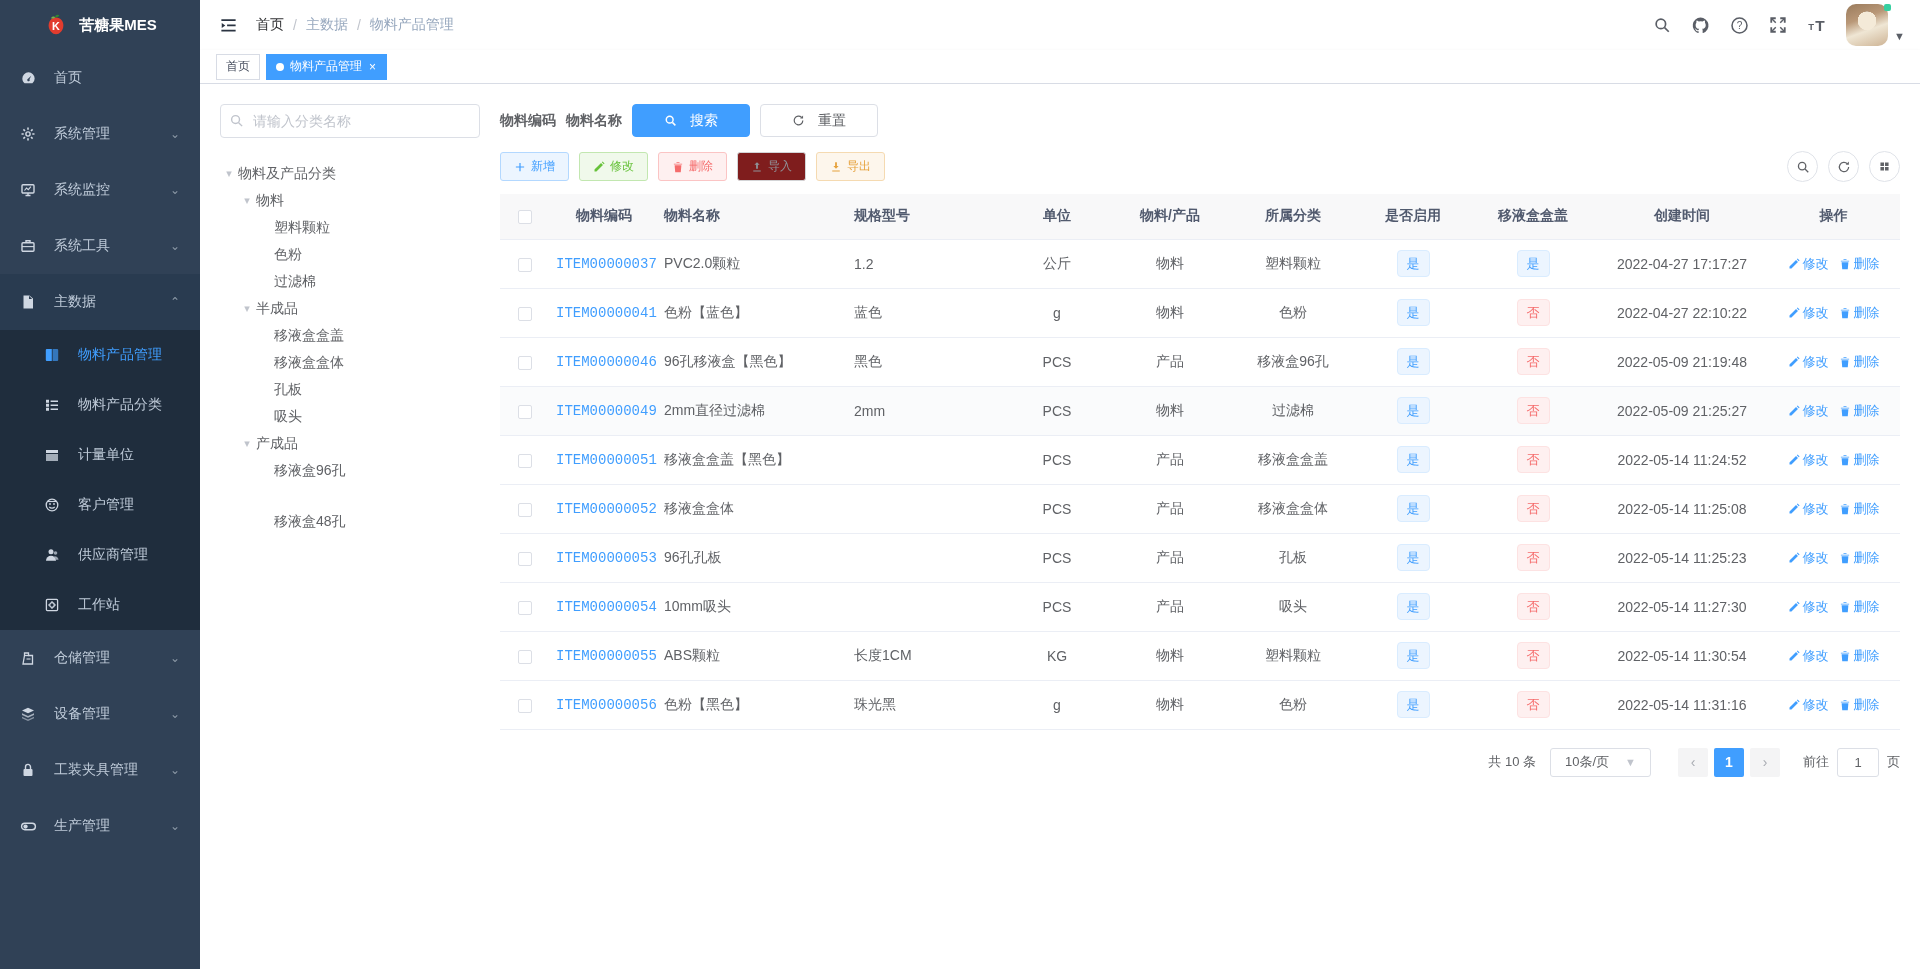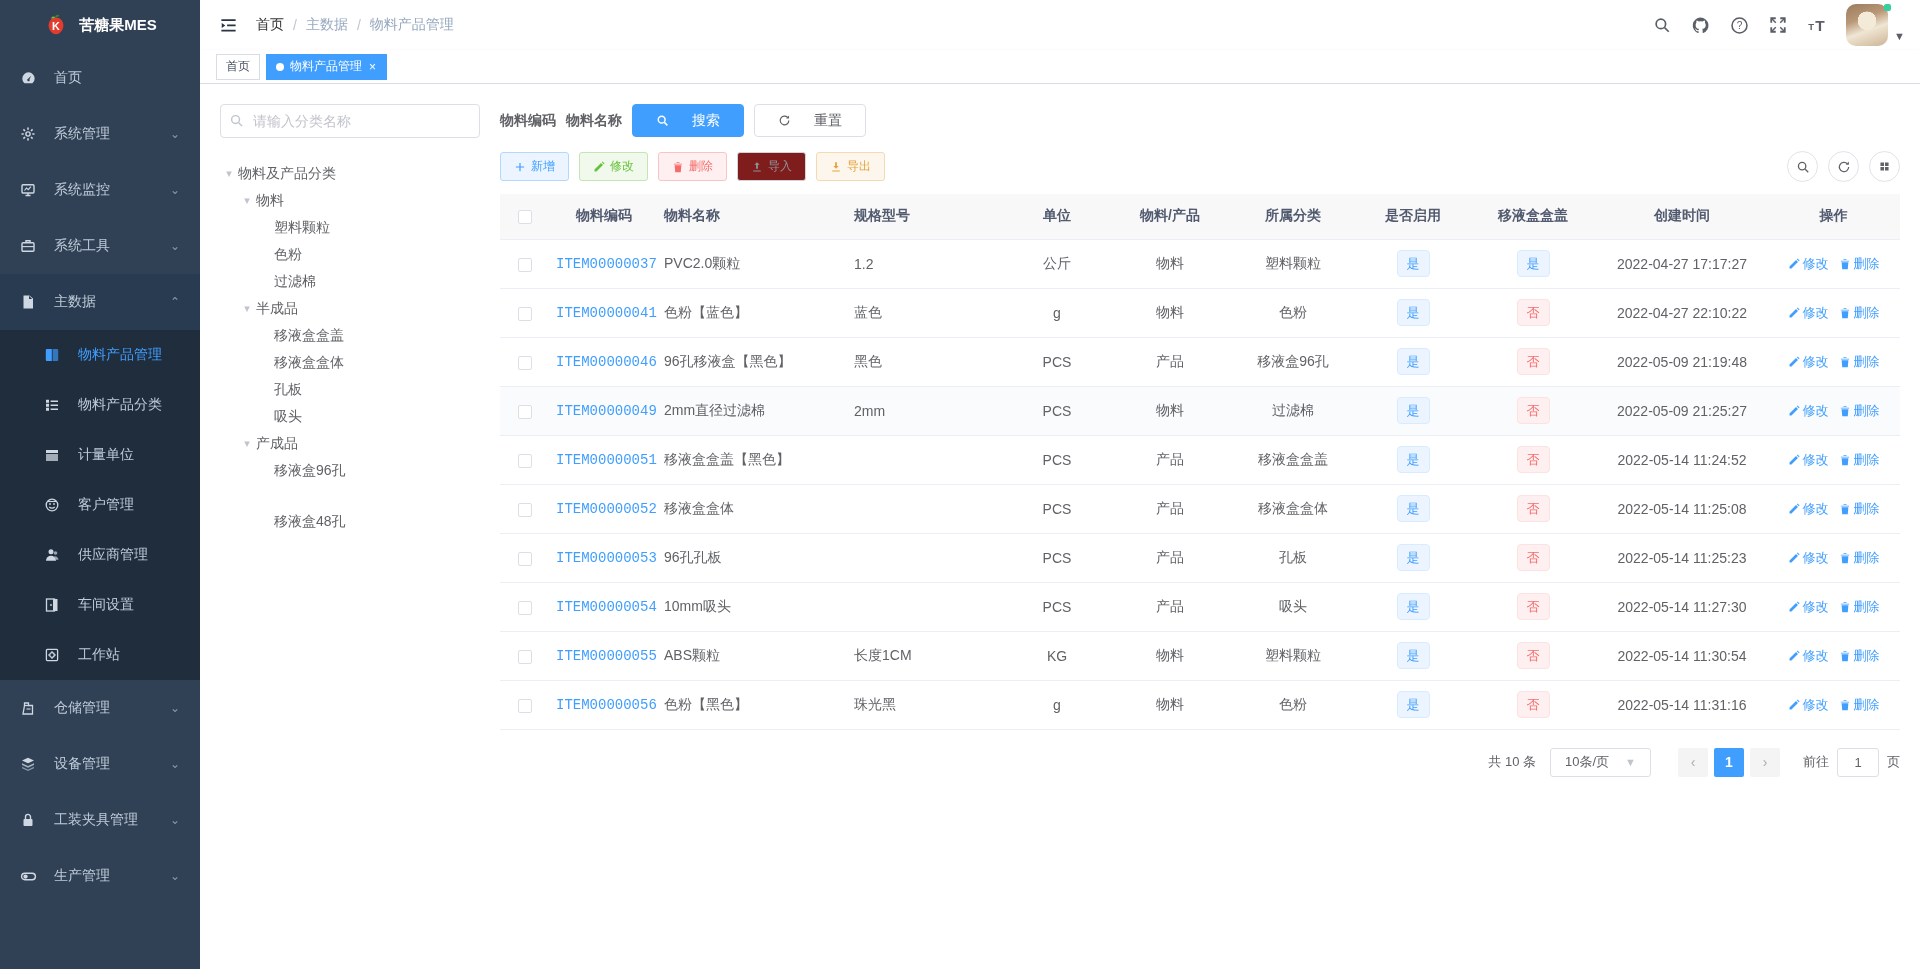--- a/index.html
+++ b/index.html
@@ -61,21 +61,21 @@
   .tree-node { display:flex; align-items:center; height:27px; cursor:pointer; color:#606266; white-space:nowrap; }
   .tree-caret { width:18px; color:#c0c4cc; font-size:11px; text-align:center; flex:none; }
 
   
   .right-panel { flex:1; display:flex; flex-direction:column; min-width:0; }
   .filter-row { display:flex; align-items:center; margin-bottom:14px; }
   .f-label { font-weight:bold; color:#606266; margin-right:10px; white-space:nowrap; }
   .f-input { width:228px; height:33px; border:1px solid #dcdfe6; border-radius:4px; padding:0 12px;
     font-size:14px; color:#606266; outline:none; margin-right:26px; font-family:inherit; }
   .f-input::placeholder { color:#c0c4cc; }
-  .btn { display:inline-flex; align-items:center; gap:23px; height:33px; padding:0 23px; border-radius:4px;
+  .btn { display:inline-flex; align-items:center; gap:13px; height:33px; padding:0 31px; border-radius:4px;
     font-size:14px; cursor:pointer; border:1px solid transparent; white-space:nowrap; }
   .btn-primary { background:#409EFF; border-color:#409EFF; color:#fff; margin-right:10px; }
   .btn-plain { background:#fff; border-color:#dcdfe6; color:#606266; }
 
   .toolbar-row { display:flex; align-items:center; margin-bottom:12px; }
   .btn-mini { display:inline-flex; align-items:center; gap:5px; height:29px; padding:0 13px;
     border-radius:3px; font-size:12px; cursor:pointer; border:1px solid; margin-right:10px; }
   .bm-add   { color:#409EFF; background:#ecf5ff; border-color:#b3d8ff; }
   .bm-edit  { color:#67C23A; background:#f0f9eb; border-color:#c2e7b0; }
   .bm-del   { color:#F56C6C; background:#fef0f0; border-color:#fbc4c4; }
@@ -223,30 +223,20 @@
         <div class="menu-item">
           <span class="mi-icon">
             <svg viewBox="0 0 16 16" width="16" height="16">
               <circle cx="7" cy="4.8" r="2.5" fill="currentColor"></circle>
               <path fill="currentColor" d="M2 13.8a5 5 0 0 1 10 0z"></path>
               <circle cx="11.5" cy="6" r="1.8" fill="currentColor" opacity=".7"></circle>
               <path fill="currentColor" opacity=".7" d="M10 9.2a3.8 3.8 0 0 1 4.5 3.6H12"></path>
             </svg>
           </span>
           <span class="mi-label">供应商管理</span>
-        </div>
-        <div class="menu-item">
-          <span class="mi-icon">
-            <svg viewBox="0 0 16 16" width="16" height="16">
-              <rect x="2.5" y="2" width="8" height="12" fill="none" stroke="currentColor" stroke-width="1.3"></rect>
-              <path fill="currentColor" d="M9 2h4.5v12H9z"></path>
-              <circle cx="7" cy="8" r=".9" fill="currentColor"></circle>
-            </svg>
-          </span>
-          <span class="mi-label">车间设置</span>
         </div>
         <div class="menu-item">
           <span class="mi-icon">
             <svg viewBox="0 0 16 16" width="16" height="16">
               <rect x="2.4" y="2.4" width="11.2" height="11.2" rx="1" fill="none" stroke="currentColor" stroke-width="1.3"></rect>
               <circle cx="8" cy="8" r="2.3" fill="none" stroke="currentColor" stroke-width="1.3"></circle>
               <path d="M8 4v1.5M8 10.5V12M4 8h1.5M10.5 8H12" stroke="currentColor" stroke-width="1.1"></path>
             </svg>
           </span>
           <span class="mi-label">工作站</span>

